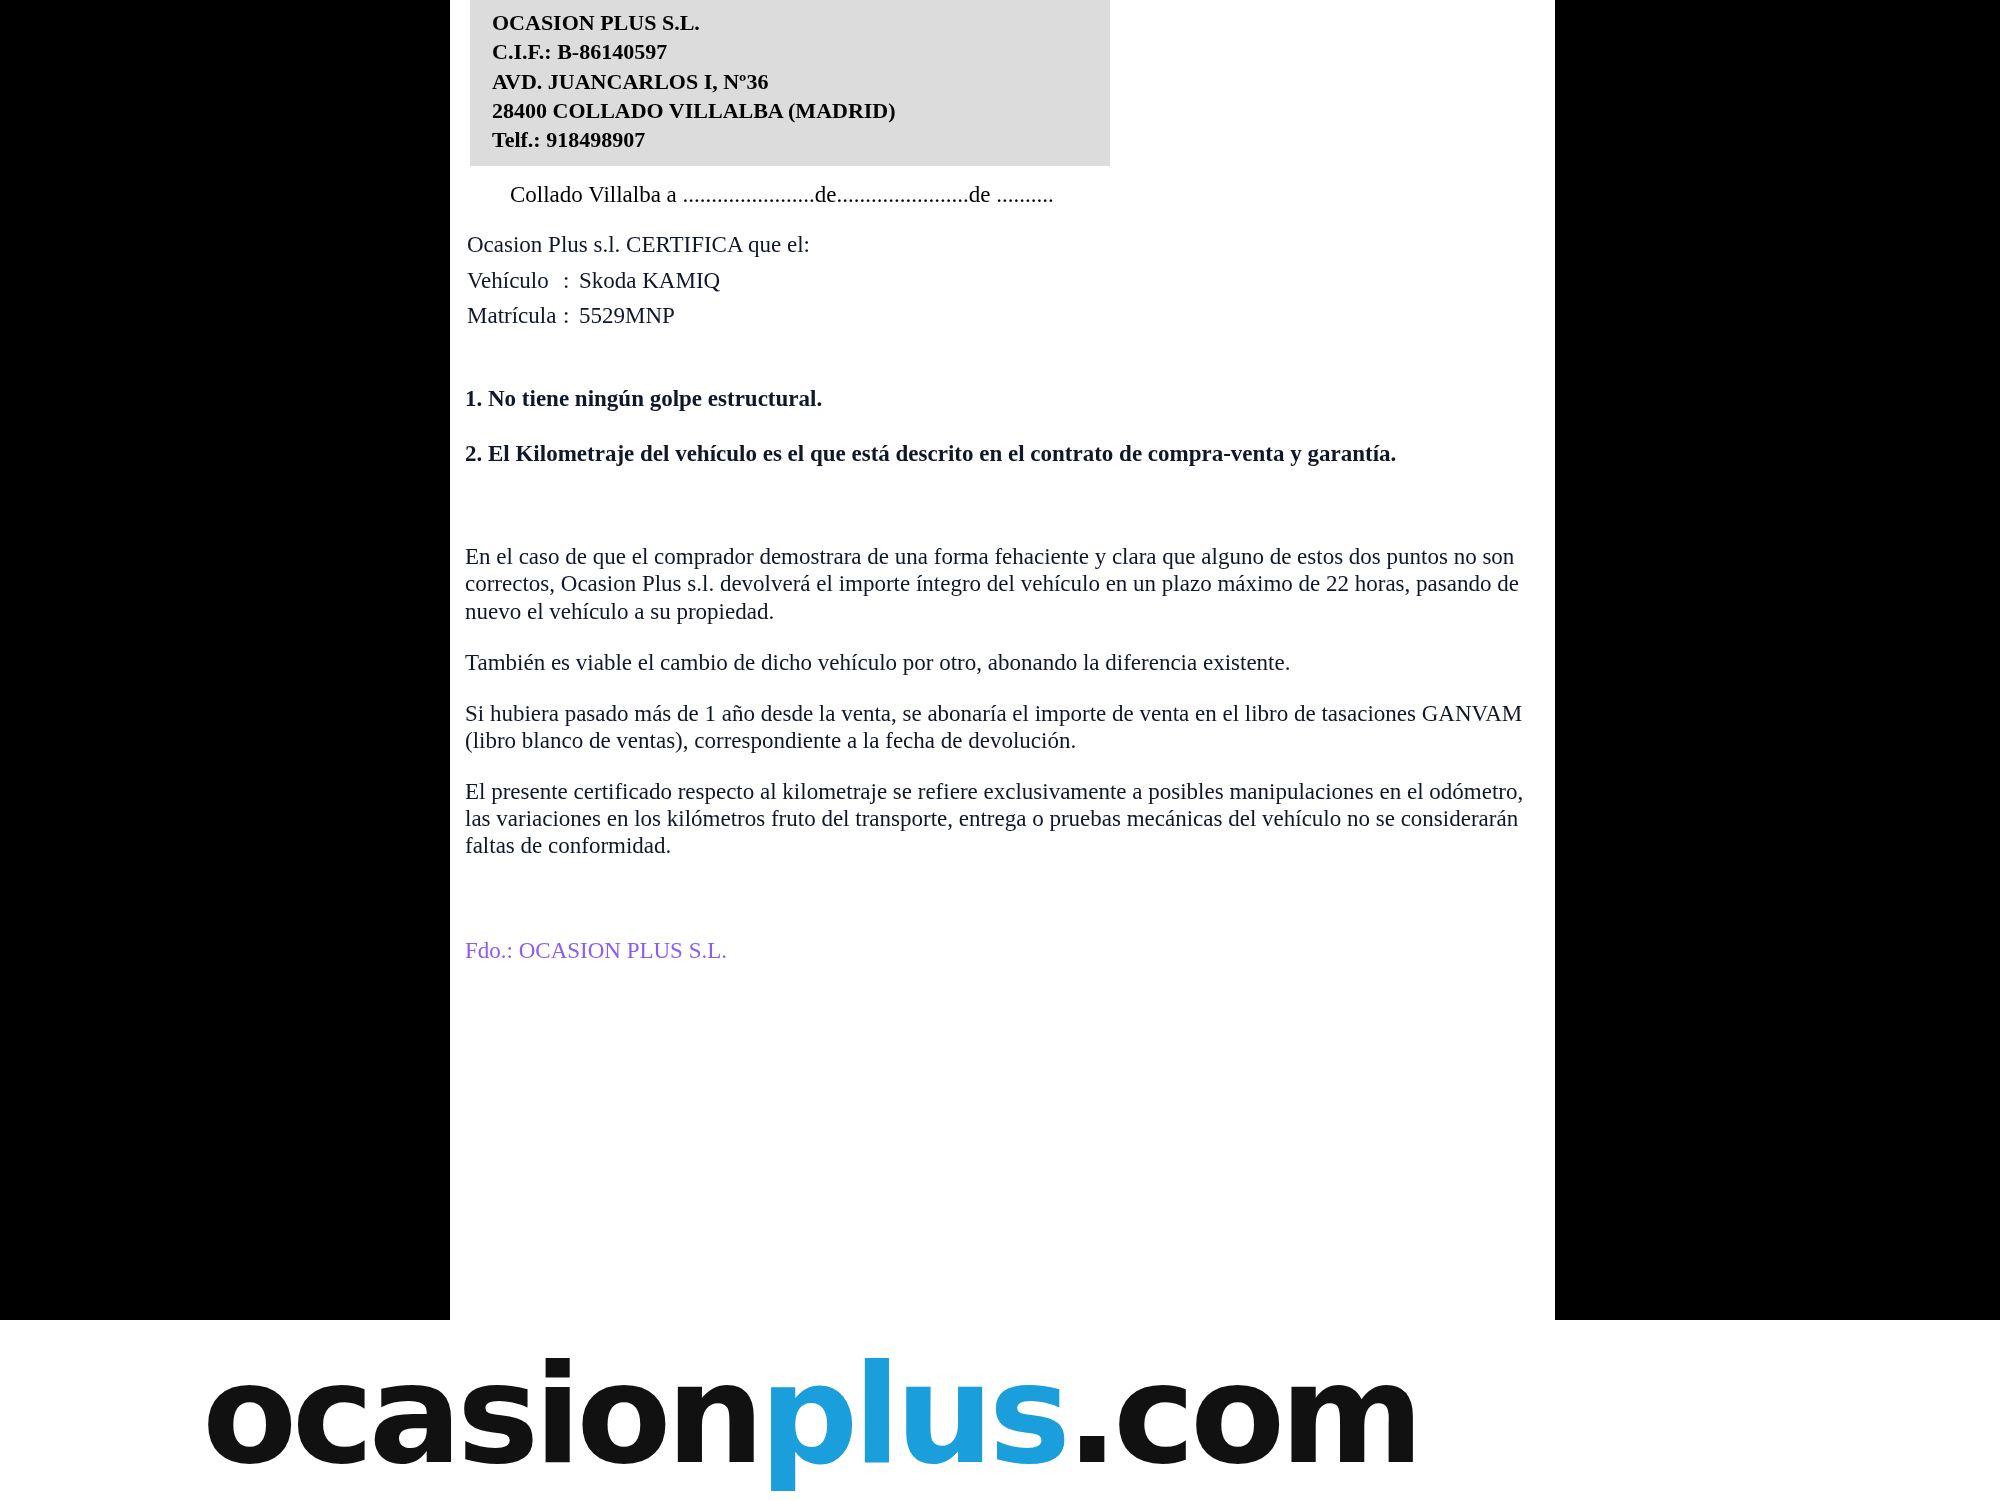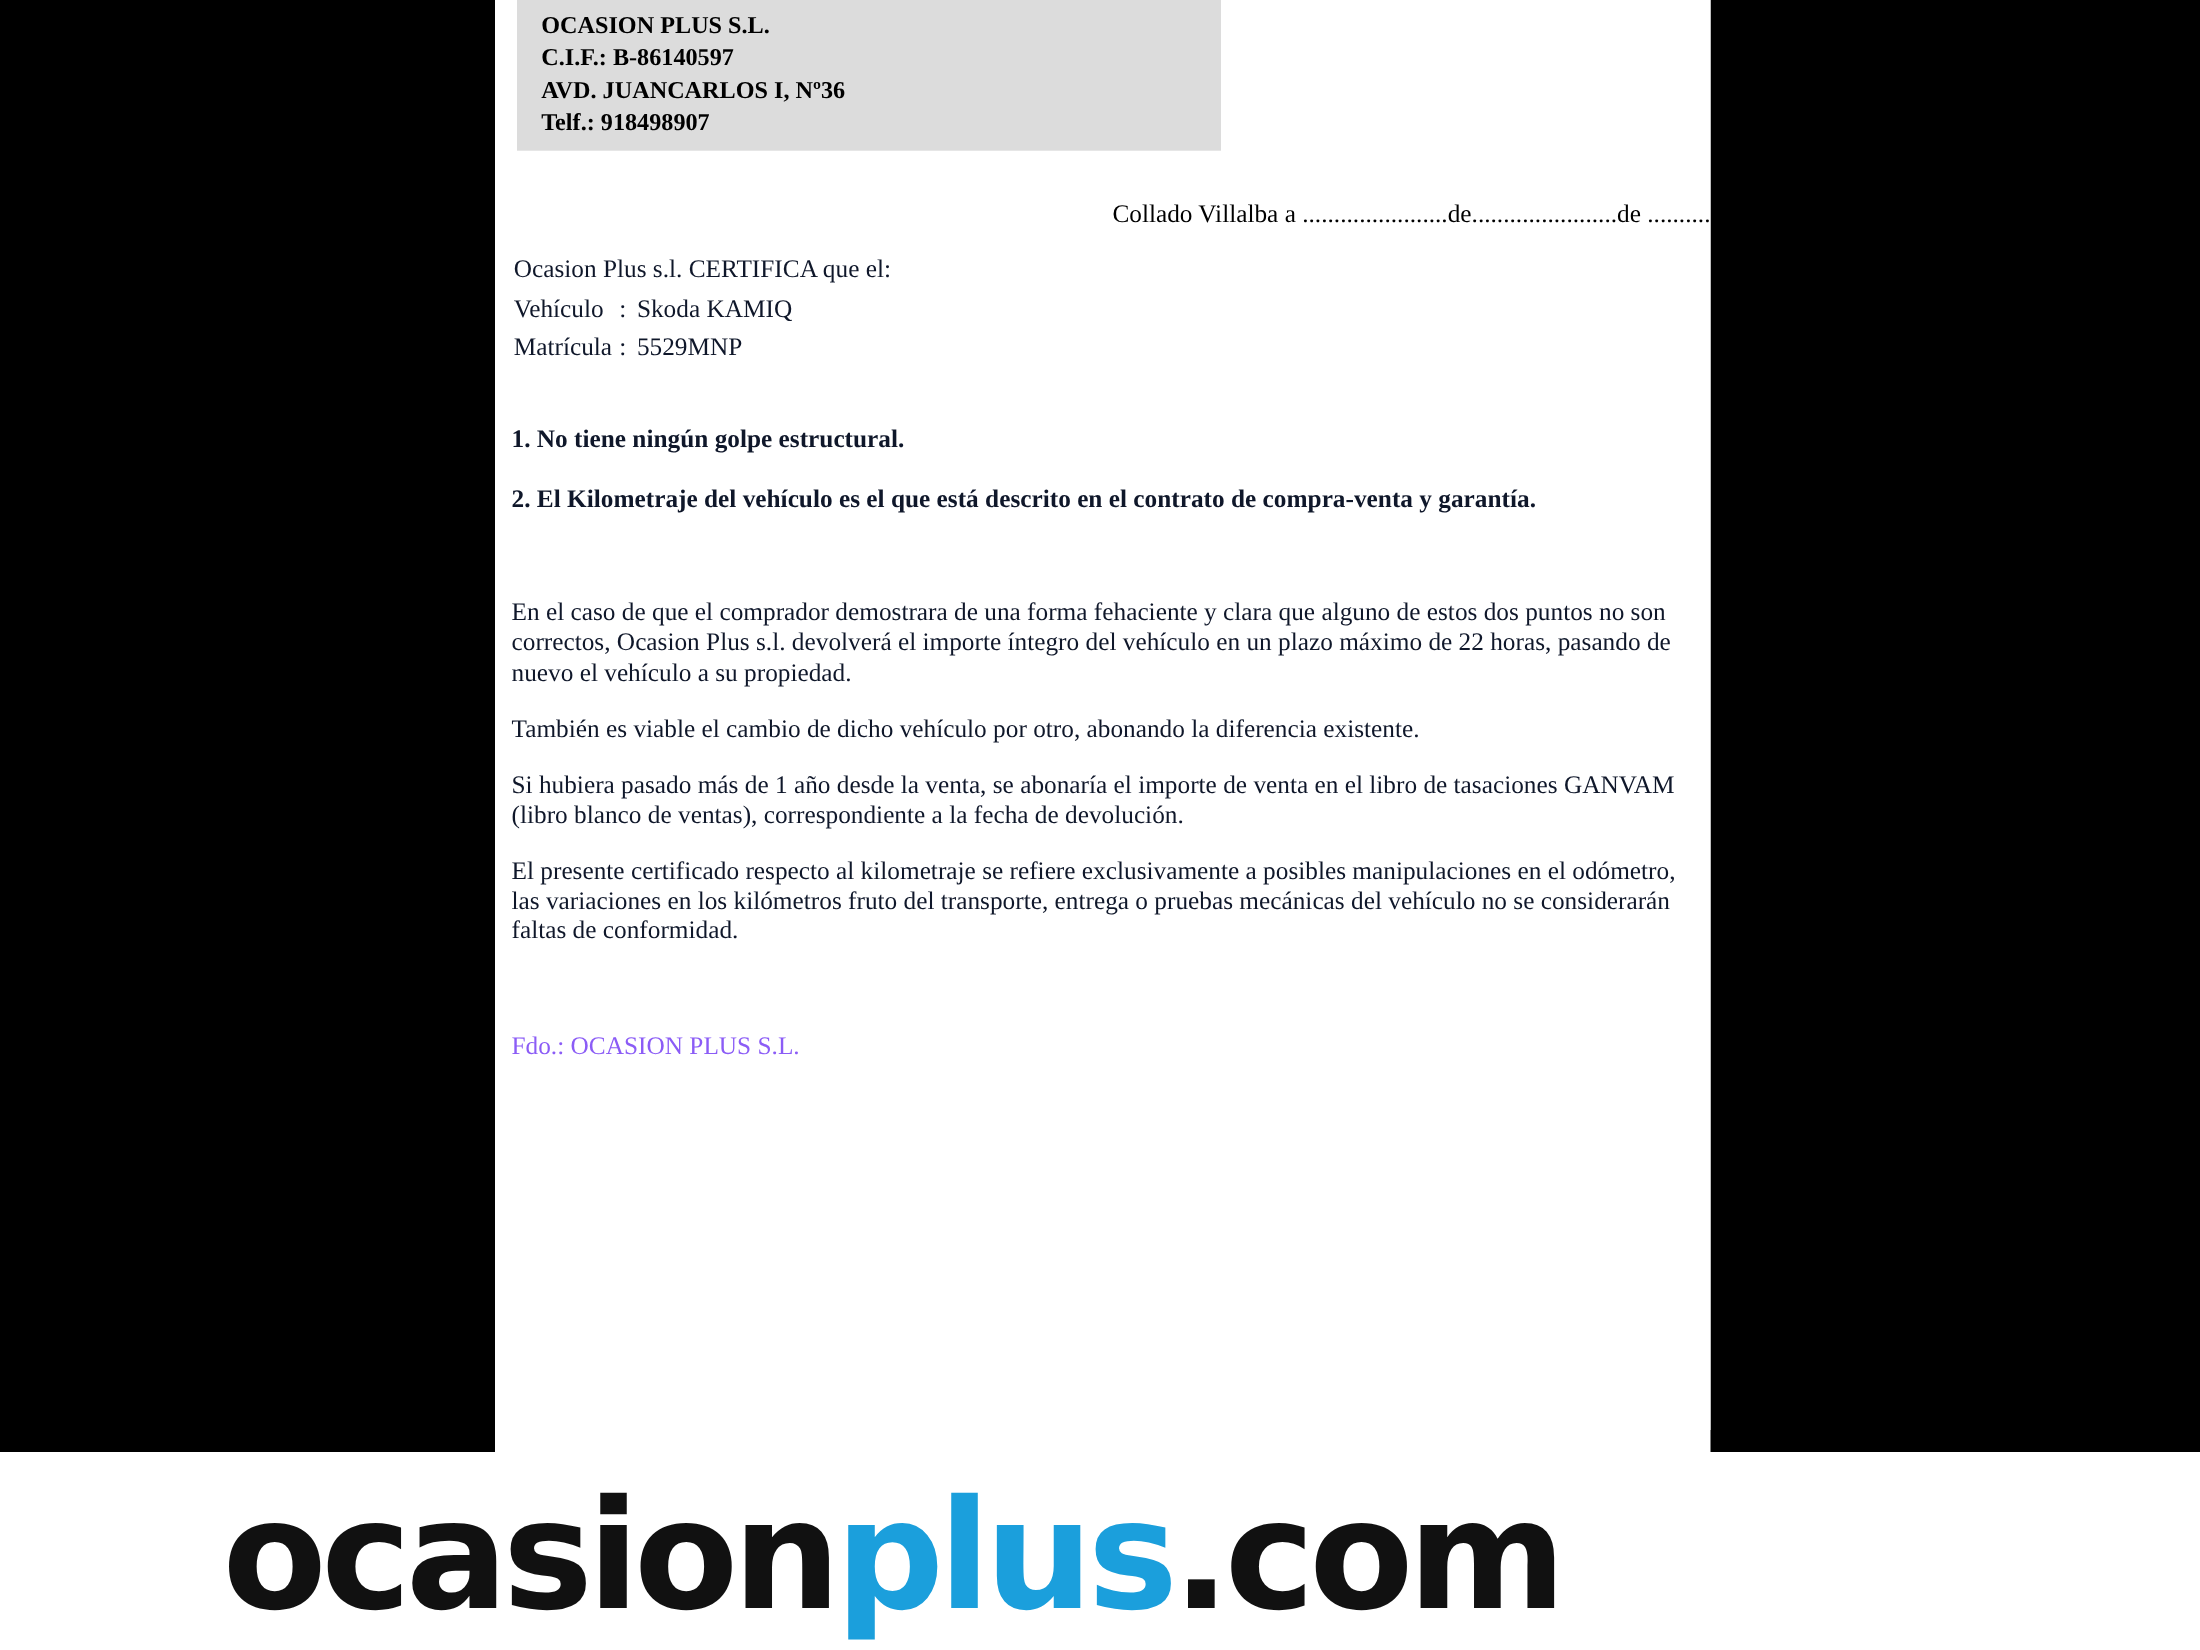--- a/index.html
+++ b/index.html
@@ -54,21 +54,21 @@
     padding-left: 22px;
     color: #000;
     white-space: nowrap;
   }
 
   .dateline {
     position: absolute;
     left: 0;
     top: 182px;
     width: 1105px;
-    text-align: right;
+    text-align: left;
     font-size: 23px;
     color: #000;
   }
   .dateline .shift { display: inline-block; padding-left: 60px; }
 
   .body-text {
     position: absolute;
     left: 15px;
     top: 232px;
     width: 1075px;
@@ -133,20 +133,21 @@
   <div class="bar bar-left"></div>
   <div class="bar bar-right"></div>
   <div class="bar doc-gap-left"></div>
 
   <div class="page">
 
     <div class="letterhead">
       <div>OCASION PLUS S.L.</div>
       <div>C.I.F.: B-86140597</div>
       <div>AVD. JUANCARLOS I, Nº36</div>
+      <div>28400 COLLADO VILLALBA (MADRID)</div>
       <div>Telf.: 918498907</div>
     </div>
 
     <div class="dateline">
       <span class="shift">Collado Villalba a .......................de.......................de ..........</span>
     </div>
 
     <div class="body-text">
 
       <div class="certifica">Ocasion Plus s.l. CERTIFICA que el:</div>

